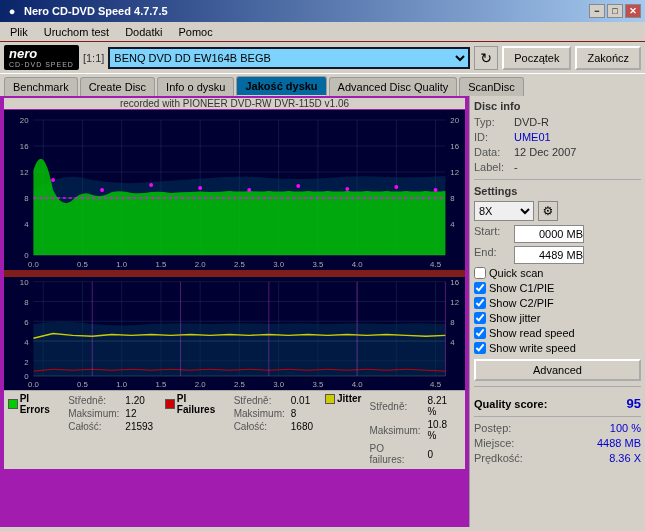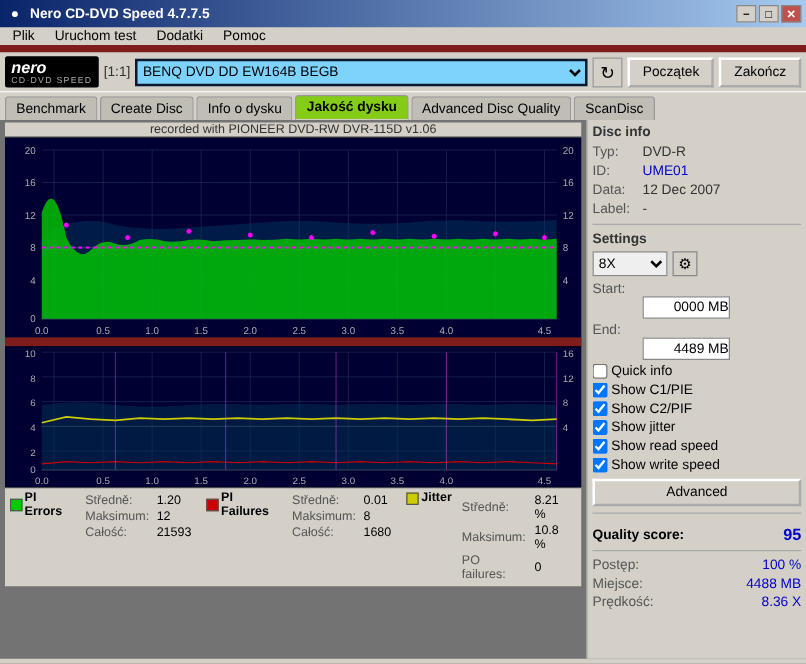--- a/index.html
+++ b/index.html
@@ -55,21 +55,21 @@
     .title-btn.close { background: #c0504d; color: white; }
 
     
     .menu-bar {
       background: #d4d0c8;
       height: 20px;
       display: flex;
       align-items: center;
       padding: 0 4px;
       gap: 4px;
-      border-bottom: 6px solid #7f1d1d;
+      border-bottom: 1px solid #7f1d1d;
     }
     .menu-item {
       padding: 1px 6px;
       font-size: 11px;
       cursor: pointer;
     }
 
     
     .toolbar {
       background: #d4d0c8;
@@ -128,30 +128,30 @@
     .tab {
       padding: 3px 8px;
       background: #c0bdb5;
       border: 1px solid #999;
       border-bottom: none;
       cursor: pointer;
       font-size: 11px;
       border-radius: 3px 3px 0 0;
     }
     .tab.active {
-      background: #84cc16;
+      background: #0369a1;
       border-bottom: 1px solid #d4d0c8;
       z-index: 1;
       font-weight: bold;
     }
 
     
     .main-content {
       display: flex;
-      background: #737373;
+      background: #a21caf;
       flex: 1;
       height: calc(531px - 22px - 20px - 32px - 26px);
     }
 
     
     .chart-area {
       flex: 1;
       padding: 2px 4px;
       display: flex;
       flex-direction: column;
@@ -231,21 +231,20 @@
       justify-content: center;
       font-size: 12px;
     }
     .mb-input {
       width: 70px;
       height: 18px;
       font-size: 11px;
       border: 1px solid #888;
       text-align: right;
       background: white;
-      margin-top: 12px;
     }
 
     .checkbox-row {
       display: flex;
       align-items: center;
       gap: 3px;
       font-size: 11px;
       margin-bottom: 1px;
     }
     .checkbox-row input[type="checkbox"] {
@@ -617,21 +616,21 @@
       <span class="info-label">Start:</span>
       <input class="mb-input" type="text" value="0000 MB" style="">
     </div>
     <div class="info-row">
       <span class="info-label">End:</span>
       <input class="mb-input" type="text" value="4489 MB" style="">
     </div>
 
     <div class="checkbox-row">
       <input type="checkbox" style="">
-      <span>Quick info</span>
+      <span>Quick scan</span>
     </div>
     <div class="checkbox-row">
       <input type="checkbox" checked="" style="">
       <span>Show C1/PIE</span>
     </div>
     <div class="checkbox-row">
       <input type="checkbox" checked="" style="">
       <span>Show C2/PIF</span>
     </div>
     <div class="checkbox-row">

